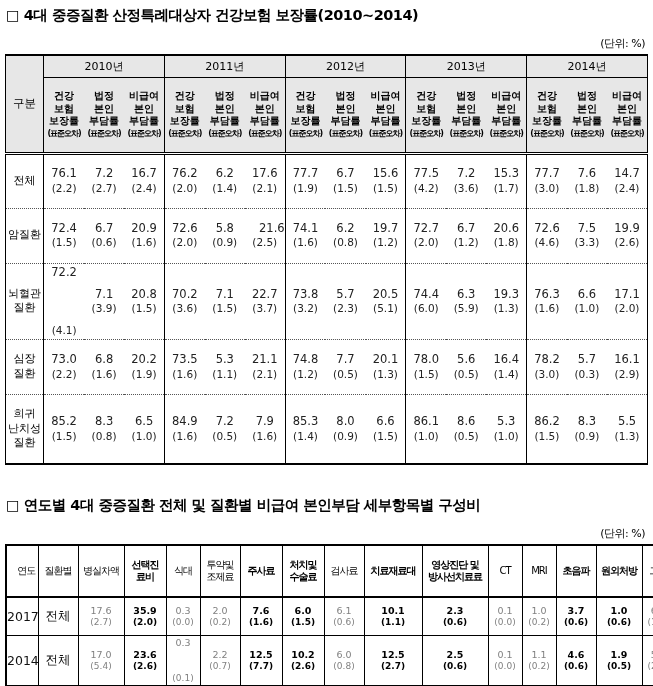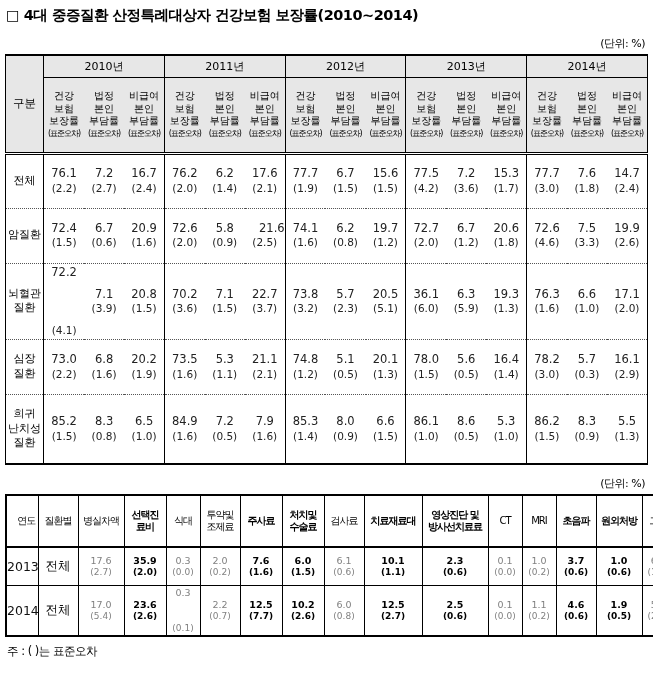--- a/index.html
+++ b/index.html
@@ -32,21 +32,21 @@
     text-align: center; vertical-align: middle; padding: 1px 0;
   }
   #table1 thead th { background: #e7e7e7; font-weight: normal; }
   #table1 tr.years { height: 22px; }
   #table1 tr.years th.year {
     font-size: 11px; border-bottom: 1px solid #000; border-left: 1px solid #000;
   }
   #table1 th.corner {
     font-size: 11.5px; border-right: 0; background: #e7e7e7;
   }
-  #table1 tr.subs th { font-size: 10px; line-height: 1.25; }
+  #table1 tr.subs th { font-size: 10px; line-height: 1.25; font-weight: bold; }
   #table1 tr.subs { height: 76px; }
   #table1 .sub-main { white-space: pre-line; font-size: 10px; color:#000; }
   #table1 .sub-se { font-size: 8px; letter-spacing: -1px; color:#000; margin-top: 1px; }
   #table1 thead tr.subs th { border-bottom: 3px double #000; }
   #table1 th.corner { border-bottom: 3px double #000; }
   #table1 .gs { border-left: 1px solid #000; }
   #table1 tbody th.rowlabel {
     font-size: 11px; font-weight: normal; white-space: pre-line; line-height: 1.3;
   }
   #table1 tbody tr { height: 55px; }
@@ -364,21 +364,21 @@
           </td>
           <td>
             <div class="v" style="white-space: pre-line;">5.7</div>
             <div class="se" style="white-space: pre-line;">(2.3)</div>
           </td>
           <td>
             <div class="v" style="white-space: pre-line;">20.5</div>
             <div class="se" style="white-space: pre-line;">(5.1)</div>
           </td>
           <td class="gs">
-            <div class="v" style="white-space: pre-line;">36.1</div>
+            <div class="v" style="white-space: pre-line;">74.4</div>
             <div class="se" style="white-space: pre-line;">(6.0)</div>
           </td>
           <td>
             <div class="v" style="white-space: pre-line;">6.3</div>
             <div class="se" style="white-space: pre-line;">(5.9)</div>
           </td>
           <td>
             <div class="v" style="white-space: pre-line;">19.3</div>
             <div class="se" style="white-space: pre-line;">(1.3)</div>
           </td>
@@ -420,21 +420,21 @@
           </td>
           <td>
             <div class="v" style="white-space: pre-line;">21.1</div>
             <div class="se" style="white-space: pre-line;">(2.1)</div>
           </td>
           <td class="gs">
             <div class="v" style="white-space: pre-line;">74.8</div>
             <div class="se" style="white-space: pre-line;">(1.2)</div>
           </td>
           <td>
-            <div class="v" style="white-space: pre-line;">5.1</div>
+            <div class="v" style="white-space: pre-line;">7.7</div>
             <div class="se" style="white-space: pre-line;">(0.5)</div>
           </td>
           <td>
             <div class="v" style="white-space: pre-line;">20.1</div>
             <div class="se" style="white-space: pre-line;">(1.3)</div>
           </td>
           <td class="gs">
             <div class="v" style="white-space: pre-line;">78.0</div>
             <div class="se" style="white-space: pre-line;">(1.5)</div>
           </td>
@@ -520,20 +520,21 @@
             <div class="se" style="white-space: pre-line;">(0.9)</div>
           </td>
           <td>
             <div class="v" style="white-space: pre-line;">5.5</div>
             <div class="se" style="white-space: pre-line;">(1.3)</div>
           </td>
         </tr>
       </tbody>
     </table>
 
+  <div class="doc-title" style="margin-top:31px;">□ 연도별 4대 중증질환 전체 및 질환별 비급여 본인부담 세부항목별 구성비</div>
   <div class="unit">(단위: %)</div>
 
   <table id="table2">
       <colgroup>
         <col style="width: 32px;">
         <col style="width: 40px;">
         <col style="width: 46px;">
         <col style="width: 42px;">
         <col style="width: 34px;">
         <col style="width: 40px;">
@@ -567,21 +568,21 @@
 방사선치료료</th>
           <th style="white-space: pre-line;">CT</th>
           <th style="white-space: pre-line;">MRI</th>
           <th class="b" style="white-space: pre-line;">초음파</th>
           <th class="b" style="white-space: pre-line;">원외처방</th>
           <th style="white-space: pre-line;">그외</th>
         </tr>
       </thead>
       <tbody>
         <tr>
-          <td class="id-cell" style="white-space: pre-line;">2013</td>
+          <td class="id-cell" style="white-space: pre-line;">2017</td>
           <td class="id-cell" style="white-space: pre-line;">전체</td>
           <td class="dim">
             <div class="v" style="white-space: pre-line;">17.6</div>
             <div class="se" style="white-space: pre-line;">(2.7)</div>
           </td>
           <td class="bold">
             <div class="v" style="white-space: pre-line;">35.9</div>
             <div class="se" style="white-space: pre-line;">(2.0)</div>
           </td>
           <td class="dim">

